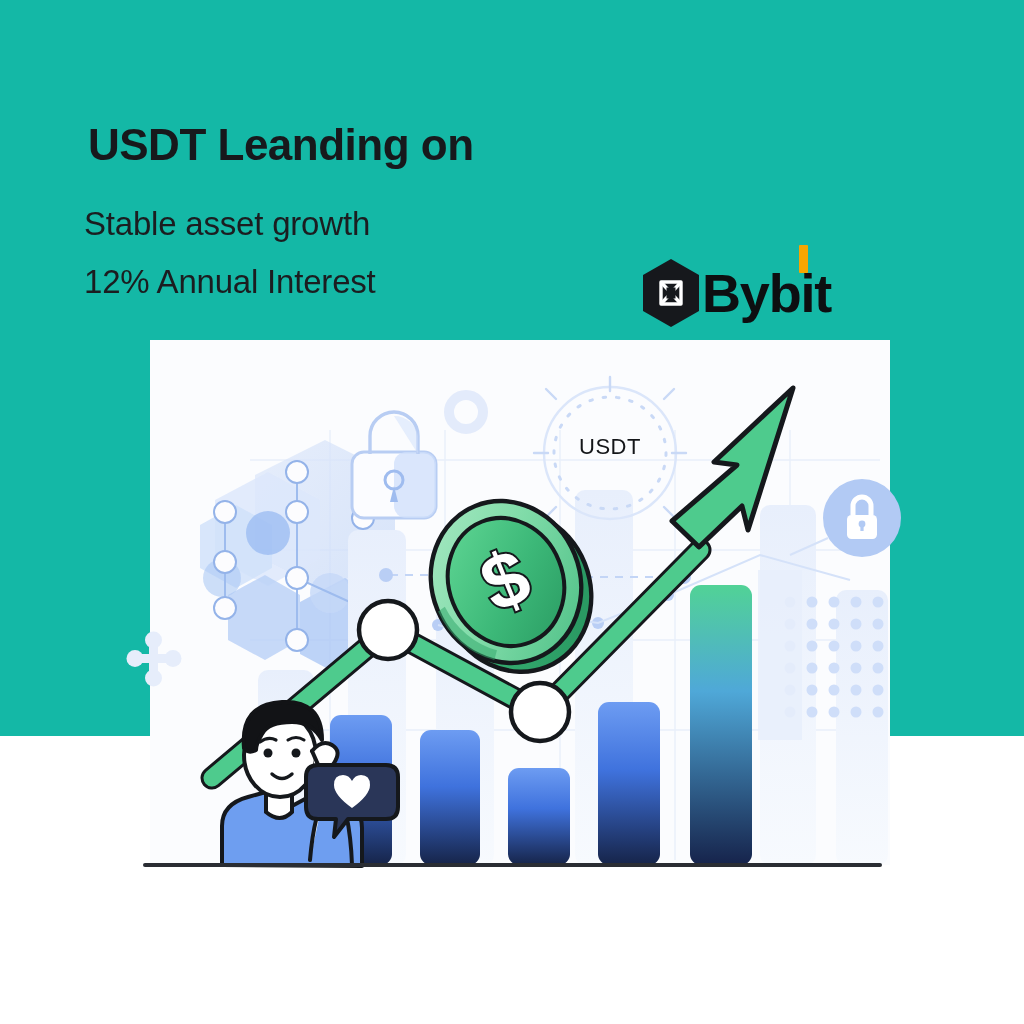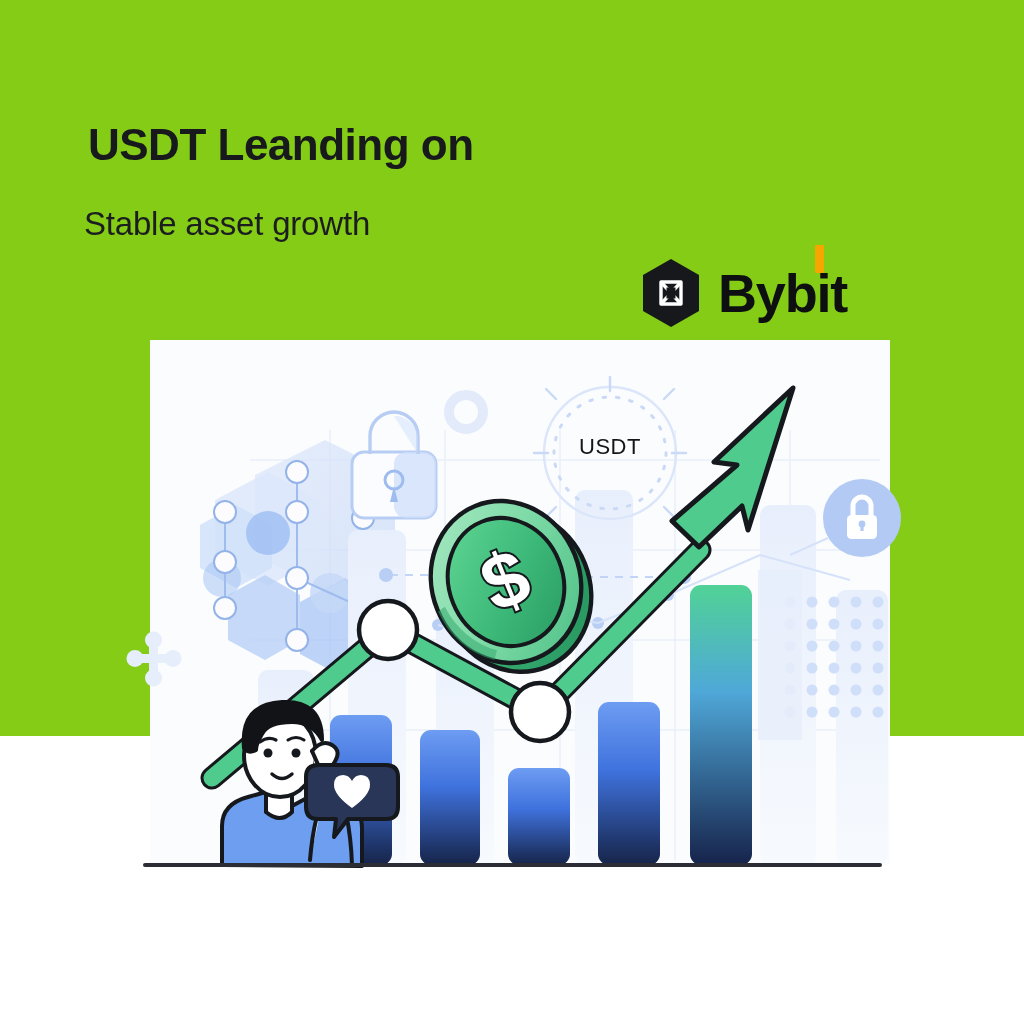--- a/index.html
+++ b/index.html
@@ -2,38 +2,38 @@
 <html><head>
 <meta charset="utf-8">
 <style>
   html,body{margin:0;padding:0;background:#ffffff;}
   body{
     width:1024px;height:1024px;overflow:hidden;
     font-family:"Liberation Sans","DejaVu Sans",sans-serif;
     color:#111418;
     -webkit-font-smoothing:antialiased;
   }
-  #poster{position:relative;width:1024px;height:736px;background:#84cc16;}
+  #poster{position:relative;width:1024px;height:736px;background:#14b8a6;}
 
   
   .headline{
     position:absolute;left:88px;top:120px;
     font-size:44px;font-weight:700;letter-spacing:-0.5px;
     color:#17191c;line-height:1.12;white-space:nowrap;
   }
   .subline{
     position:absolute;left:84px;
     font-size:33px;font-weight:400;letter-spacing:-0.2px;
     color:#1b1d20;line-height:1.15;white-space:nowrap;
   }
   .sub1{top:205px;}
   .sub2{top:263px;}
 
   
-  .brand{position:absolute;left:640px;top:258px;display:flex;align-items:center;gap:16px;}
+  .brand{position:absolute;left:640px;top:258px;display:flex;align-items:center;}
   .brand-mark{width:62px;height:70px;position:relative;flex:0 0 auto;}
   .brand-word{position:relative;font-size:54px;font-weight:700;letter-spacing:-1.2px;color:#0d0f11;line-height:1;}
   .brand-dot{position:absolute;right:23px;top:-21px;width:9px;height:28px;background:#f7a600;border-radius:1px;}
 
   
   .scene{position:absolute;left:0;top:340px;width:1024px;height:560px;}
   .scene svg{display:block;}
 
   
   .usdt-label{
@@ -41,20 +41,21 @@
     font-size:22px;font-weight:400;letter-spacing:0.5px;color:#141619;
   }
 </style>
 </head>
 <body>
 
 <div id="poster">
 
   <div class="headline">USDT Leanding on</div>
   <div class="subline sub1">Stable asset growth</div>
+  <div class="subline sub2">12% Annual Interest</div>
 
   <div class="brand">
     <div class="brand-mark">
       <svg width="62" height="70" viewBox="0 0 62 70">
         <path d="M31 1 L59 17 L59 53 L31 69 L3 53 L3 17 Z" fill="#16181c"></path>
         <g fill="none" stroke="#ffffff" stroke-width="3.4" stroke-linejoin="round">
           <path d="M21 24 L21 46 L41 46 L41 24 Z"></path>
           <path d="M21 24 L41 46"></path>
           <path d="M41 24 L21 46"></path>
         </g>

